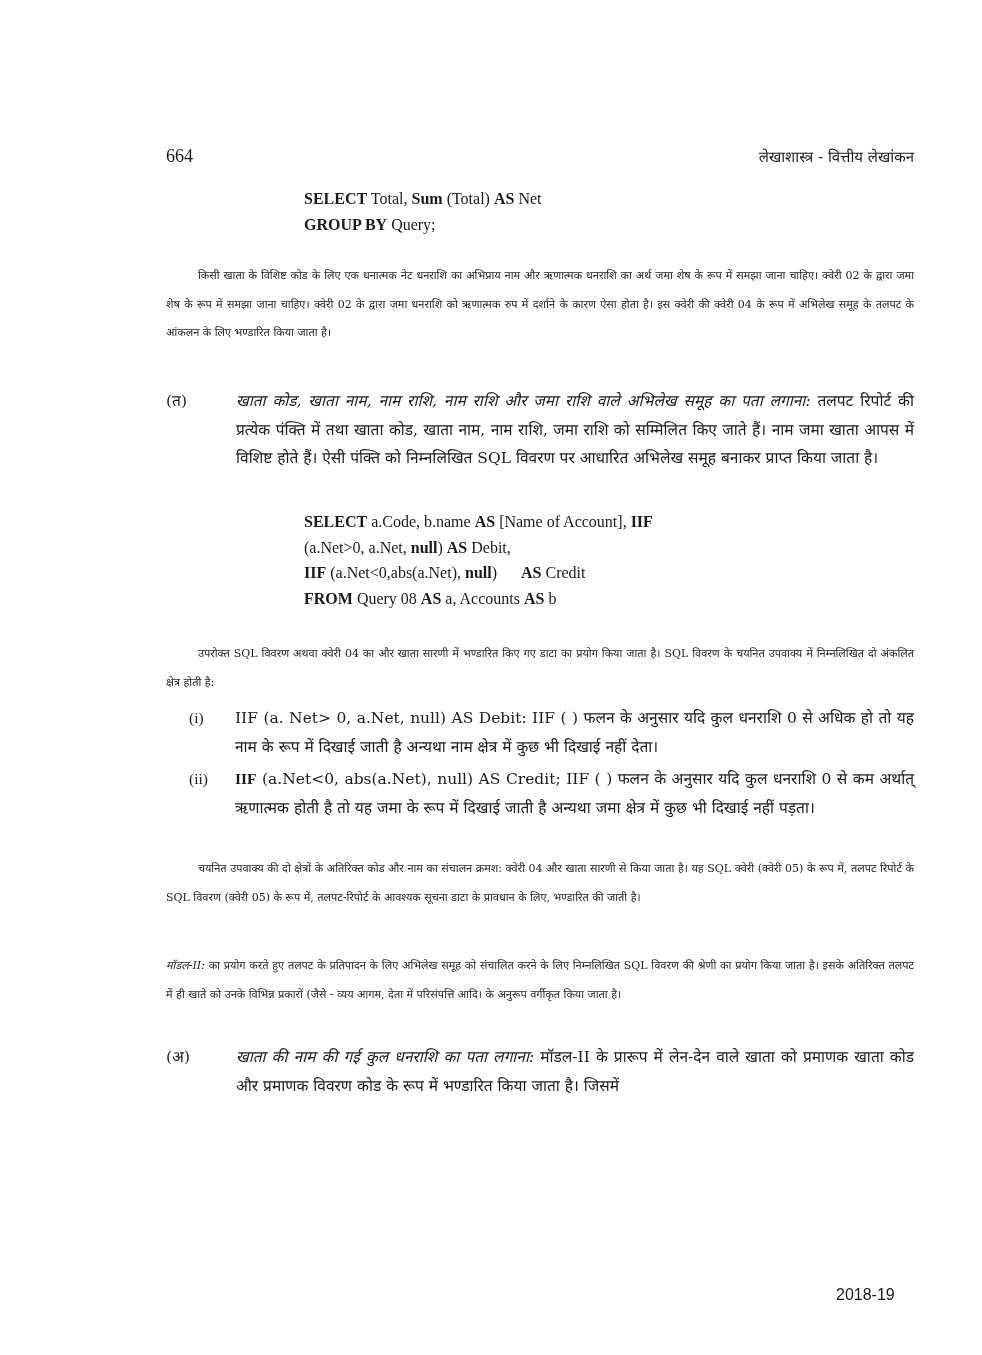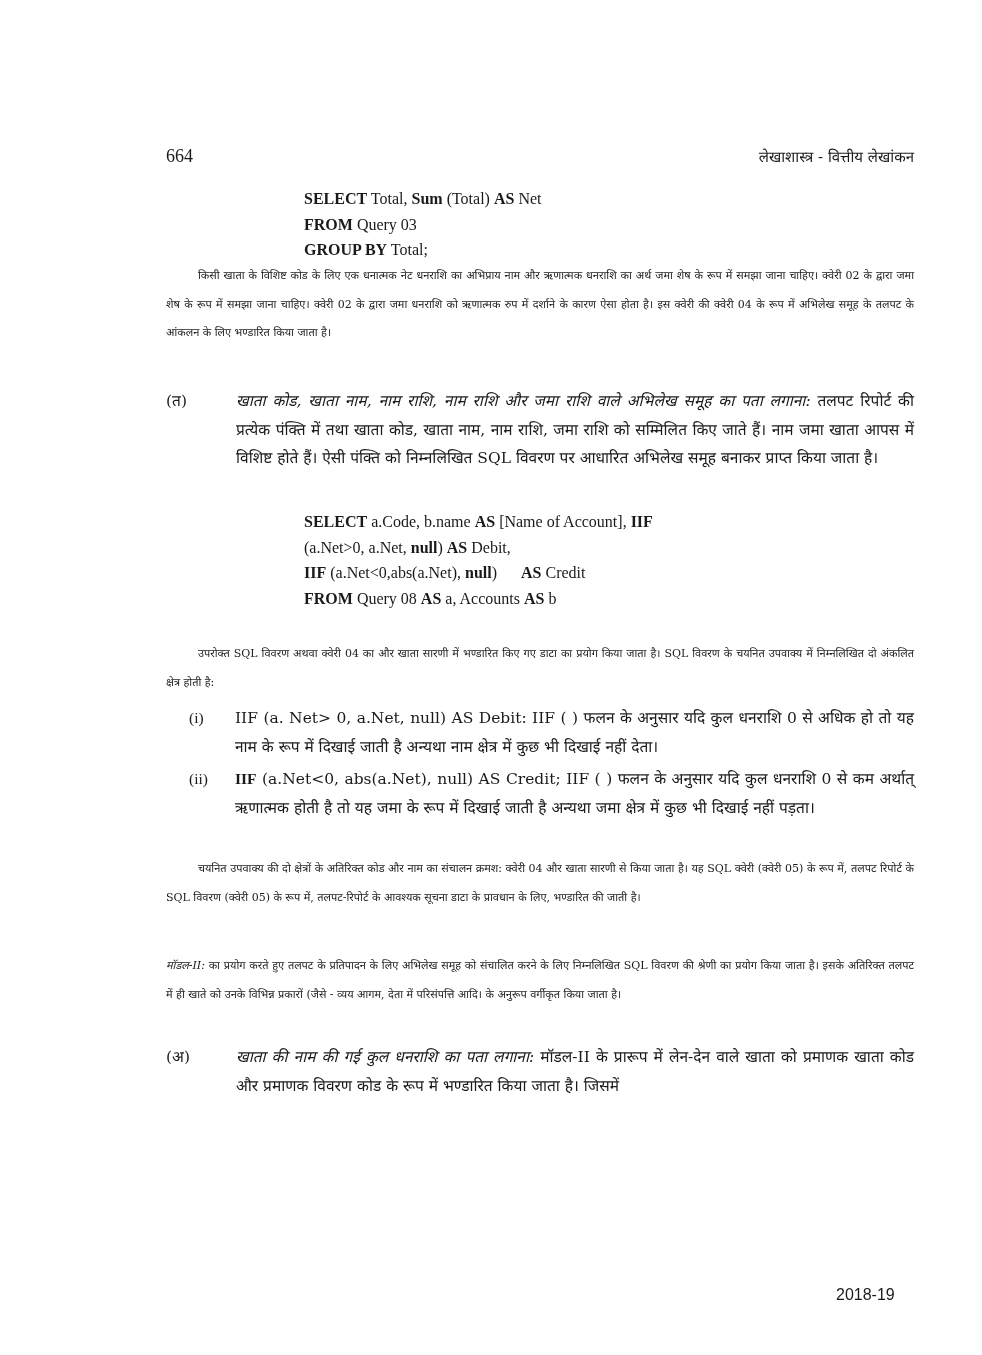--- a/index.html
+++ b/index.html
@@ -27,22 +27,21 @@
 </head>
 <body>
 
 <div class="page">
 
   <div class="hdr hdr-left">664</div>
   <div class="hdr hdr-right">लेखाशास्त्र - वित्तीय लेखांकन</div>
 
   <div class="sql" style="top:186px;">
     <div><b>SELECT</b><span> Total, </span><b>Sum</b><span> (Total) </span><b>AS</b><span> Net</span></div>
-    <div><b>FROM</b><span> Query 03</span></div>
-    <div><b>GROUP BY</b><span> Total;</span></div>
+    <div><b>GROUP BY</b><span> Query;</span></div>
   </div>
 
   <div class="para indent" style="top:262px;">किसी खाता के विशिष्ट कोड के लिए एक धनात्मक नेट धनराशि का अभिप्राय नाम और ऋणात्मक धनराशि का अर्थ जमा शेष के रूप में समझा जाना चाहिए। क्वेरी 02 के द्वारा जमा शेष के रूप में समझा जाना चाहिए। क्वेरी 02 के द्वारा जमा धनराशि को ऋणात्मक रुप में दर्शाने के कारण ऐसा होता है। इस क्वेरी की क्वेरी 04 के रूप में अभिलेख समूह के तलपट के आंकलन के लिए भण्डारित किया जाता है।</div>
 
   <div class="item" style="top:387px;">
     <span class="lbl">(त)</span>
     <div class="body"><i class="head">खाता कोड, खाता नाम, नाम राशि, नाम राशि और जमा राशि वाले अभिलेख समूह का पता लगाना:</i><span> तलपट रिपोर्ट की प्रत्येक पंक्ति में तथा खाता कोड, खाता नाम, नाम राशि, जमा राशि को सम्मिलित किए जाते हैं। नाम जमा खाता आपस में विशिष्ट होते हैं। ऐसी पंक्ति को निम्नलिखित SQL विवरण पर आधारित अभिलेख समूह बनाकर प्राप्त किया जाता है।</span></div>
   </div>
 
   <div class="sql" style="top:509px;">

